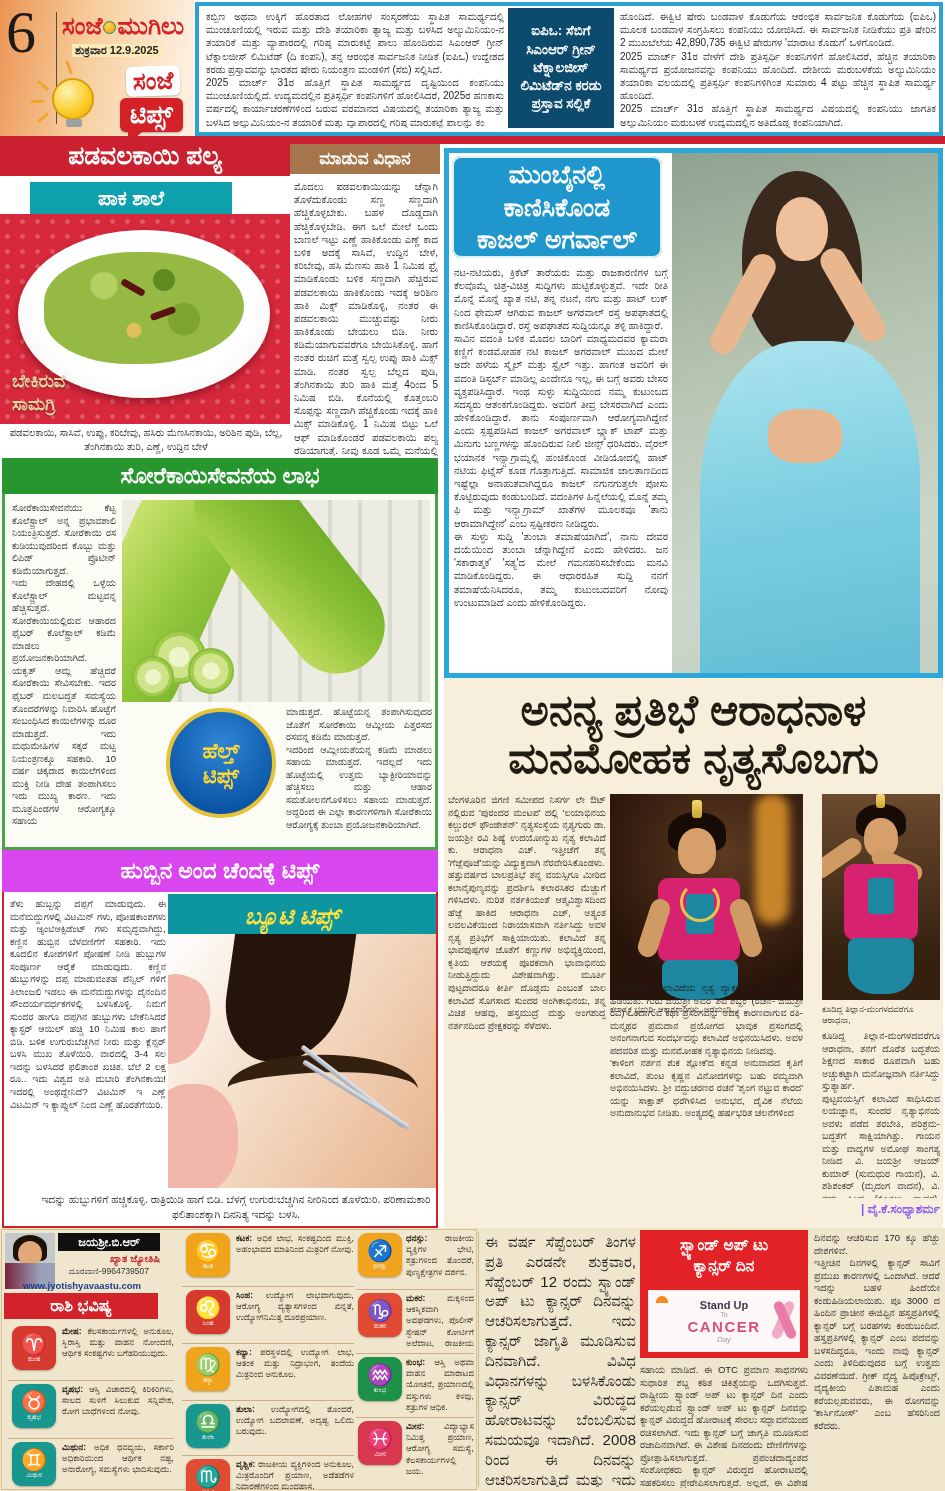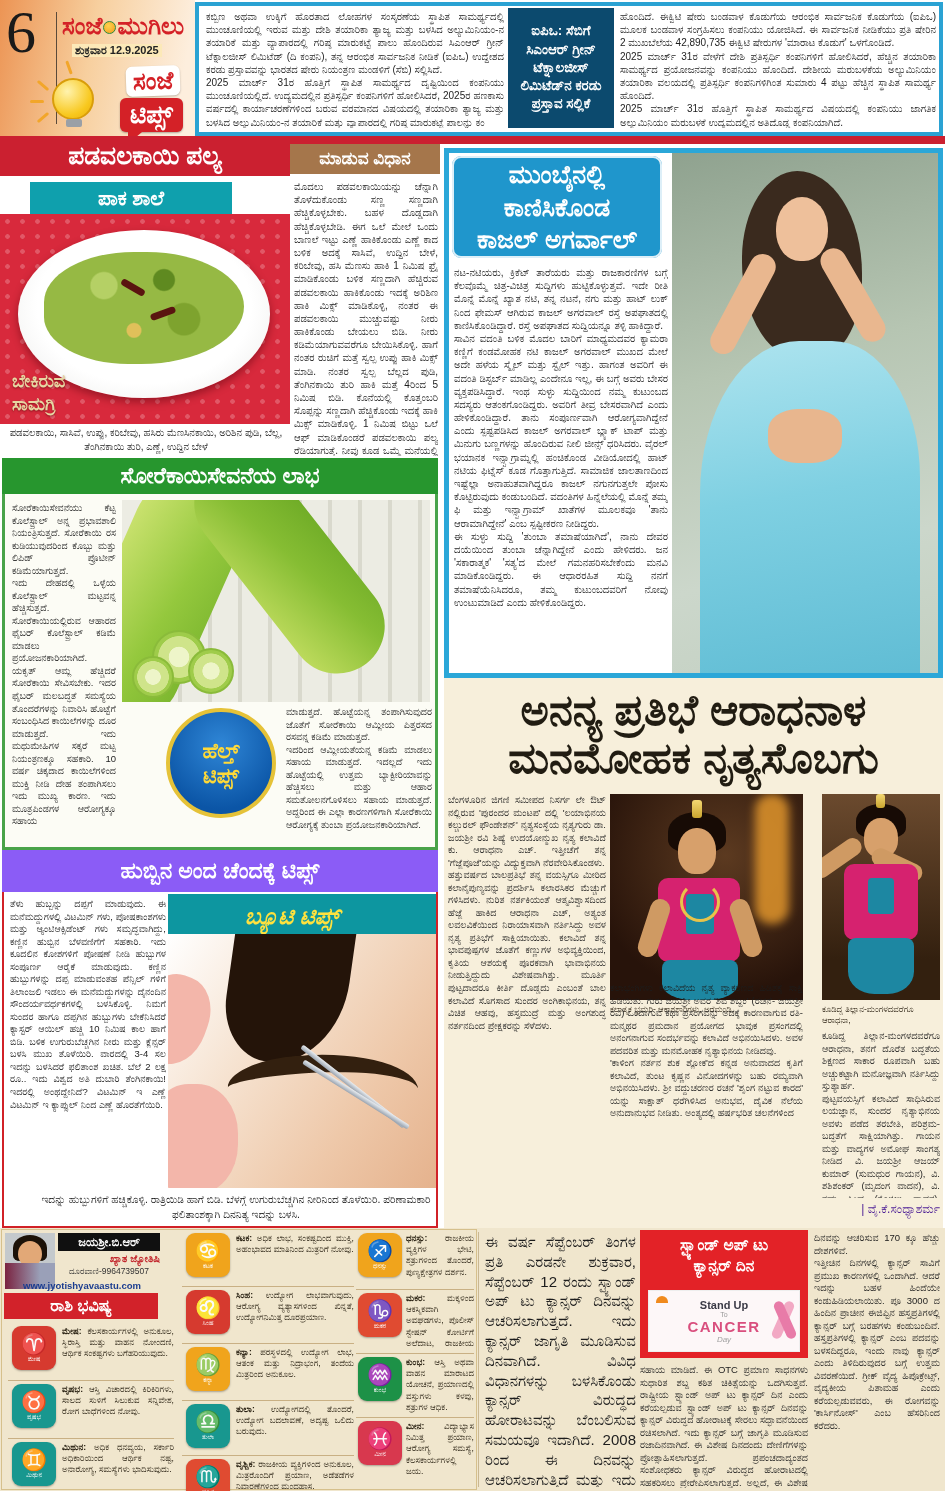--- a/index.html
+++ b/index.html
@@ -96,21 +96,21 @@
   .d-face{background:#d7a06b;border-radius:48% 48% 44% 44%}
   .d-crown{background:linear-gradient(#f4d873,#caa52f);border-radius:3px}
   .d-torso{background:#d6226f;border-radius:10px}
   .d-patch{background:#1d87a2;border-radius:4px}
   .d-neck{border:3px solid #e8c34a;border-radius:50%;border-top-color:transparent}
   .d-arm{background:#cf9a63;border-radius:12px}
   .d-skirt{background:#1d87a2;border-radius:8px 8px 40% 40%}
   .d-cap{font-size:8.5px;color:#33291a;line-height:1.25;text-align:left}
   #dance-c2{left:610px;top:982px;width:193px;height:196px;font-size:9.5px}
   #dance-c3{left:822px;top:1030px;width:118px;height:168px;font-size:9.5px}
-  #dance-byline{left:790px;top:1202px;width:150px;font-size:12px;font-weight:normal;color:#4c1d95;text-align:right}
+  #dance-byline{left:790px;top:1202px;width:150px;font-size:12px;font-weight:bold;color:#8b5cf6;text-align:right}
   
   #bottom-bg{left:0;top:1228px;width:945px;height:263px;background:#f0e6cd}
   #astro-frame{left:1px;top:1229px;width:476px;height:261px;border:1px solid #d6c08c}
   #astro-photo{left:5px;top:1233px;width:50px;height:56px;background:#c4c9cc}
   .a-hair{left:8px;top:2px;width:34px;height:26px;background:#1c1208;border-radius:50% 50% 20% 20%}
   .a-face{left:13px;top:8px;width:24px;height:26px;background:#e2a877;border-radius:50%}
   .a-saree{left:0;top:30px;width:50px;height:26px;background:linear-gradient(90deg,#7a2340,#9aa0b8 70%)}
   #astro-name{left:58px;top:1233px;width:102px;height:18px;background:#101010;font-size:11.5px}
   #astro-sub{left:58px;top:1253px;width:102px;height:12px;color:#c2272d;font-weight:bold;font-size:10px;text-align:right}
   #astro-phone{left:58px;top:1266px;width:102px;height:11px;color:#333;font-size:8.5px;text-align:center}
@@ -197,21 +197,21 @@
     <div class="abs slice" style="left:30px;top:130px;width:54px;height:54px"></div>
     <div class="abs slice" style="left:66px;top:148px;width:46px;height:46px"></div>
     <div class="abs slice" style="left:10px;top:156px;width:42px;height:42px"></div>
   </div>
   <div class="abs" id="health-circle">ಹೆಲ್ತ್
 ಟಿಪ್ಸ್</div>
   <div class="abs bt" id="gourd-right">ಮಾಡುತ್ತದೆ. ಹೊಟ್ಟೆಯನ್ನ ತಂಪಾಗಿಸುವುದರ ಜೊತೆಗೆ ಸೋರೆಕಾಯಿ ಆಮ್ಲೀಯ ಪಿತ್ತರಸದ ರಸವನ್ನ ಕಡಿಮೆ ಮಾಡುತ್ತದೆ.
 ಇದರಿಂದ ಆಮ್ಲೀಯತೆಯನ್ನ ಕಡಿಮೆ ಮಾಡಲು ಸಹಾಯ ಮಾಡುತ್ತದೆ. ಇದಲ್ಲದೆ ಇದು ಹೊಟ್ಟೆಯಲ್ಲಿ ಉತ್ತಮ ಬ್ಯಾಕ್ಟೀರಿಯಾವನ್ನು ಹೆಚ್ಚಿಸಲು ಮತ್ತು ಆಹಾರ ಸಮತೋಲನಗೊಳಿಸಲು ಸಹಾಯ ಮಾಡುತ್ತದೆ. ಅದ್ದರಿಂದ ಈ ಎಲ್ಲಾ ಕಾರಣಗಳಿಗಾಗಿ ಸೋರೆಕಾಯಿ ಆರೋಗ್ಯಕ್ಕೆ ತುಂಬಾ ಪ್ರಯೋಜನಕಾರಿಯಾಗಿದೆ.</div>
 
   <div class="abs" id="brow-box"></div>
-  <div class="abs hdw" id="brow-hdr" style="background-color: #8b5cf6;">ಹುಬ್ಬಿನ ಅಂದ ಚೆಂದಕ್ಕೆ ಟಿಪ್ಸ್</div>
+  <div class="abs hdw" id="brow-hdr" style="background-color: #d946ef;">ಹುಬ್ಬಿನ ಅಂದ ಚೆಂದಕ್ಕೆ ಟಿಪ್ಸ್</div>
   <div class="abs" id="beauty-panel"></div>
   <div class="abs" id="beauty-title">ಬ್ಯೂಟಿ ಟಿಪ್ಸ್</div>
   <div class="abs bt" id="brow-left">ತೆಳು ಹುಬ್ಬನ್ನು ದಪ್ಪಗೆ ಮಾಡುವುದು. ಈ ಮನೆಮದ್ದುಗಳಲ್ಲಿ ವಿಟಮಿನ್ ಗಳು, ಪೋಷಕಾಂಶಗಳು ಮತ್ತು ಆ್ಯಂಟಿಆಕ್ಸಿಡೆಂಟ್ ಗಳು ಸಮೃದ್ಧವಾಗಿದ್ದು, ಕಣ್ಣಿನ ಹುಬ್ಬಿನ ಬೆಳವಣಿಗೆಗೆ ಸಹಕಾರಿ. ಇದು ಕೂದಲಿನ ಕೋಶಗಳಿಗೆ ಪೋಷಣೆ ನೀಡಿ ಹುಬ್ಬುಗಳ ಸಂಪೂರ್ಣ ಆರೈಕೆ ಮಾಡುವುದು. ಕಣ್ಣಿನ ಹುಬ್ಬುಗಳನ್ನು ದಪ್ಪ ಮಾಡುವಂತಹ ಪೆನ್ಸಿಲ್ ಗಳಿಗೆ ತಿಲಾಂಜಲಿ ಇಡಲು ಈ ಮನೆಮದ್ದುಗಳನ್ನು ದೈನಂದಿನ ಸೌಂದರ್ಯವರ್ಧಕಗಳಲ್ಲಿ ಬಳಸಿಕೊಳ್ಳಿ. ನಿಮಗೆ ಸುಂದರ ಹಾಗೂ ದಪ್ಪಗಿನ ಹುಬ್ಬುಗಳು ಬೇಕೆನಿಸಿದರೆ ಕ್ಯಾಸ್ಟರ್ ಆಯಿಲ್ ಹಚ್ಚಿ 10 ನಿಮಿಷ ಕಾಲ ಹಾಗೆ ಬಿಡಿ. ಬಳಿಕ ಉಗುರುಬೆಚ್ಚಗಿನ ನೀರು ಮತ್ತು ಕ್ಲೆನ್ಸರ್ ಬಳಸಿ ಮುಖ ತೊಳೆಯಿರಿ. ವಾರದಲ್ಲಿ 3-4 ಸಲ ಇದನ್ನು ಬಳಸಿದರೆ ಫಲಿತಾಂಶ ಖಚಿತ. ಬೆಲೆ 2 ಲಕ್ಷ ರೂ.. ಇದು ವಿಶ್ವದ ಅತಿ ದುಬಾರಿ ತೆಂಗಿನಕಾಯಿ! ಇದರಲ್ಲಿ ಅಂಥದ್ದೇನಿದೆ? ವಿಟಮಿನ್ ಇ ಎಣ್ಣೆ ವಿಟಮಿನ್ ಇ ಕ್ಯಾಪ್ಸುಲ್ ನಿಂದ ಎಣ್ಣೆ ಹೊರತೆಗೆಯಿರಿ.</div>
   <div class="abs photo" id="brow-photo">
     <div class="abs hairpatch"></div>
     <div class="abs brow-arc"></div>
     <div class="abs tweez" style="left:120px;top:150px;width:130px;transform:rotate(38deg)"></div>
     <div class="abs tweez" style="left:126px;top:158px;width:124px;transform:rotate(32deg)"></div>
     <div class="abs finger" style="left:-20px;top:150px;width:90px;height:110px"></div>
     <div class="abs finger" style="left:-30px;top:40px;width:70px;height:90px;transform:rotate(20deg)"></div>

